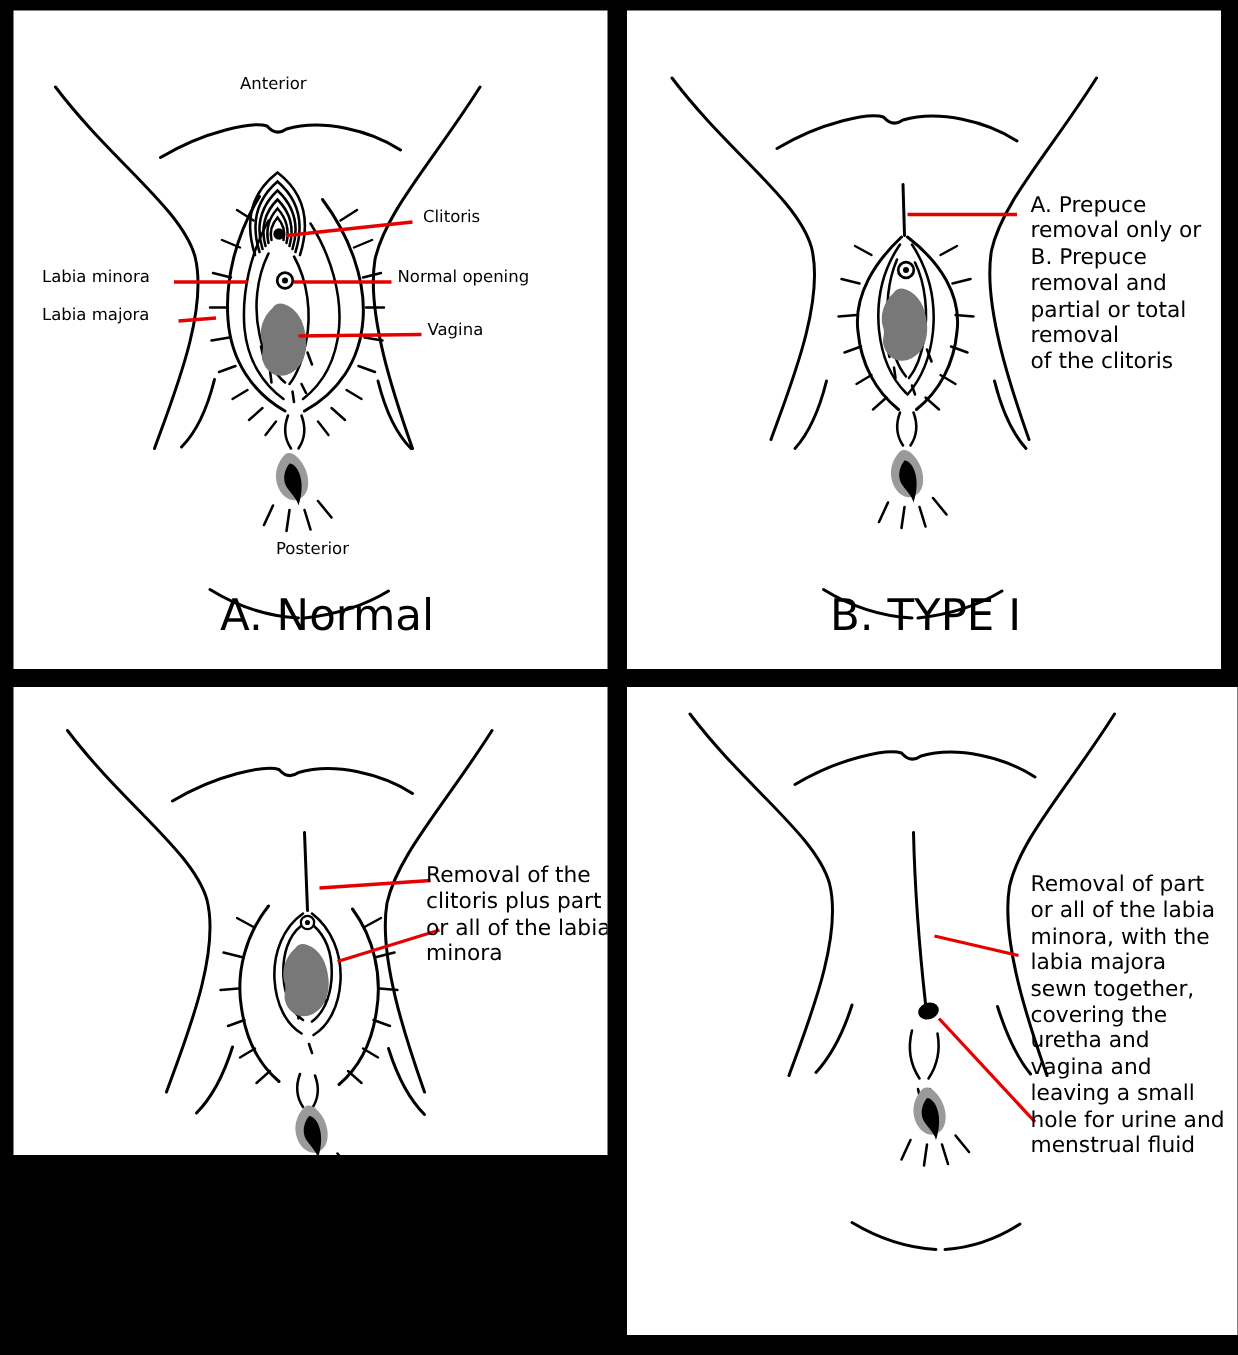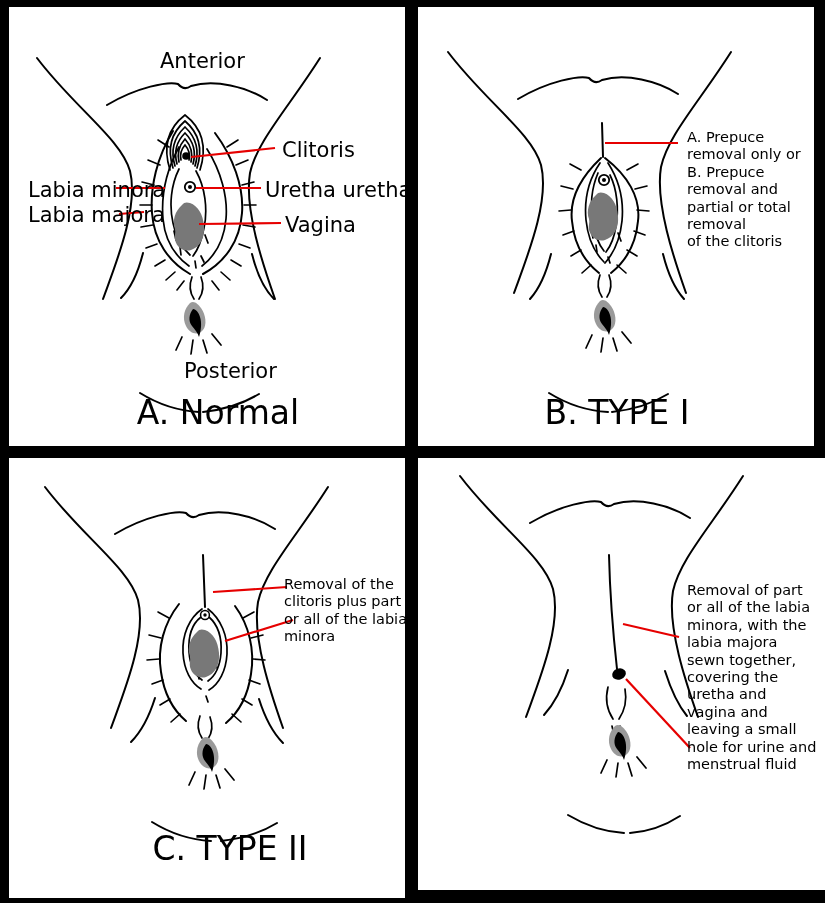--- a/index.html
+++ b/index.html
@@ -1,26 +1,26 @@
 <!DOCTYPE html>
 <html style="--frame: #000000; --panel-bg: #ffffff; --ink: #000000; --accent-red: #e60000; --blob-gray: #787878; --anus-gray: #9a9a9a;"><head>
 <meta charset="utf-8">
 <style>
   html,body{margin:0;padding:0;background:#000;}
   .canvas{position:relative;width:825px;height:903px;background:var(--frame,#000);
           font-family:"DejaVu Sans","Liberation Sans",sans-serif;}
   .panel{position:absolute;background:var(--panel-bg,#fff);overflow:hidden;}
   #panel-a{left:9px;top:7px;width:396px;height:439px;}
   #panel-b{left:418px;top:7px;width:396px;height:439px;}
-  #panel-c{left:9px;top:458px;width:396px;height:440px;}
+  #panel-c{left:9px;top:458px;width:396px;height:312px;}
   #panel-d{left:418px;top:458px;width:476px;height:432px;}
   svg.art{position:absolute;left:0;top:0;display:block;}
-  .lbl{position:absolute;font-size:21px;line-height:1.05;color:#000;white-space:nowrap;}
+  .lbl{position:absolute;font-size:11px;line-height:1.05;color:#000;white-space:nowrap;}
   .note{position:absolute;font-size:14.5px;line-height:17.4px;color:#000;white-space:pre-line;width:134px;}
-  .ptitle{position:absolute;left:0;right:0;text-align:center;font-size:33px;line-height:1;color:#000;}
+  .ptitle{position:absolute;left:0;right:0;text-align:center;font-size:29px;line-height:1;color:#000;}
   #panel-a .ptitle{top:389px;padding-left:22px;}
   #panel-b .ptitle{top:389px;padding-left:2px;}
   #panel-c .ptitle{top:374px;padding-left:18px;margin-left:28px;}
   #panel-d .ptitle{top:375px;padding-left:68px;}
   .ln{fill:none;stroke:var(--ink,#000);stroke-width:2;stroke-linecap:round;}
   .thin{stroke-width:1.7;}
   .hatch{stroke-width:1.6;}
   .red{fill:none;stroke:var(--accent-red,#e60000);stroke-width:2.2;stroke-linecap:butt;}
   .inkfill{fill:var(--ink,#000);stroke:none;}
 </style>
@@ -98,21 +98,21 @@
         <path class="red" d="M 182,150 L 266,141"></path>
         <path class="red" d="M 107,181 L 156,181"></path>
         <path class="red" d="M 187,181 L 252,181"></path>
         <path class="red" d="M 110,207 L 135,205"></path>
         <path class="red" d="M 190,217 L 272,216"></path>
       </g>
     </svg>
     <div class="lbl" style="left:151px;top:43px;">Anterior</div>
     <div class="lbl" style="left:273px;top:132px;">Clitoris</div>
     <div class="lbl" style="left:19px;top:172px;">Labia minora</div>
-    <div class="lbl" style="left:256px;top:172px;">Uretha uretha</div>
+    <div class="lbl" style="left:256px;top:172px;">Normal opening</div>
     <div class="lbl" style="left:19px;top:197px;">Labia majora</div>
     <div class="lbl" style="left:276px;top:207px;">Vagina</div>
     <div class="lbl" style="left:163px;top:353px;margin-left:12px;">Posterior</div>
     <div class="ptitle">A. Normal</div>
   </section>
 
   <section class="panel" id="panel-b">
     <svg class="art" width="396" height="439" viewBox="0 0 396 439">
       <use href="#def-frame" transform="translate(2,-6)"></use>
       <g>

